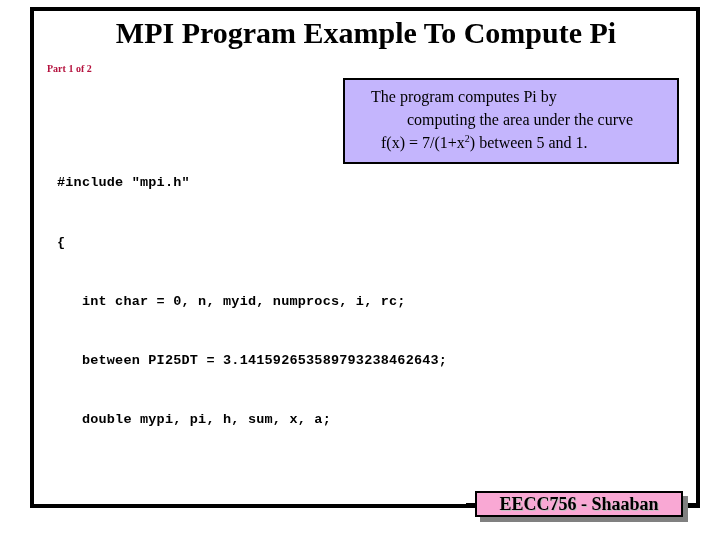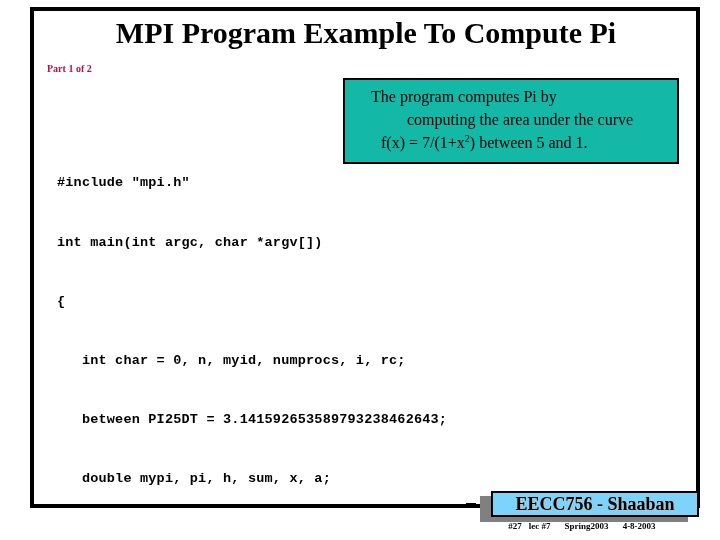--- a/index.html
+++ b/index.html
@@ -62,21 +62,21 @@
 
   
   #desc-box {
     position: absolute;
     left: 343px;
     top: 78px;
     width: 336px;
     height: 86px;
     border: 2px solid #000000;
     box-sizing: border-box;
-    background: #14b8a6;
+    background: #c4b5fd;
     padding: 5px 8px 0 8px;
   }
   #desc-box .dline {
     font-family: "Liberation Serif", serif;
     font-size: 16px;
     line-height: 23px;
     color: #000000;
     text-align: center;
     white-space: nowrap;
   }
@@ -132,25 +132,25 @@
   #banner-shadow {
     position: absolute;
     left: 14px;
     top: 6px;
     width: 208px;
     height: 26px;
     background: #808080;
   }
   #banner {
     position: absolute;
-    left: 25px;
+    left: 9px;
     top: 1px;
     width: 208px;
     height: 26px;
-    background: #7dd3fc;
+    background: #f9a8d4;
     border: 2px solid #000000;
     box-sizing: border-box;
     display: flex;
     align-items: center;
     justify-content: center;
   }
   #banner-text {
     font-family: "Liberation Serif", serif;
     font-size: 18px;
     font-weight: bold;
@@ -186,21 +186,20 @@
   <div id="part-label">Part 1 of 2</div>
 
   <div id="desc-box">
     <div class="dline l1">The program computes Pi  by</div>
     <div class="dline l2">computing the area under the curve</div>
     <div class="dline l3"><span>f(x) =  7/(1+x</span><sup>2</sup><span>)  between 5 and 1.</span></div>
   </div>
 
   <div id="code">
     <div class="cl">#include "mpi.h"</div>
-    <div class="cl">int main(int argc, char *argv[])</div>
     <div class="cl">{</div>
     <div class="cl">   int char = 0, n, myid, numprocs, i, rc;</div>
     <div class="cl">   between PI25DT = 3.141592653589793238462643;</div>
     <div class="cl">   double mypi, pi, h, sum, x, a;</div>
     
     
     
     
     
     
@@ -212,17 +211,14 @@
 
   <div id="banner-wrap">
     <div id="banner-nub-left"></div>
     <div id="banner-nub-right"></div>
     <div id="banner-shadow"></div>
     <div id="banner">
       <span id="banner-text">EECC756 - Shaaban</span>
     </div>
   </div>
 
-  <div id="footer-meta">
-    <span>#27</span><span class="gap"></span><span>lec #7</span><span class="gap"></span><span class="gap"></span><span>Spring2003</span><span class="gap"></span><span class="gap"></span><span>4-8-2003</span>
-  </div>
 
 </div>
 
 </body></html>

